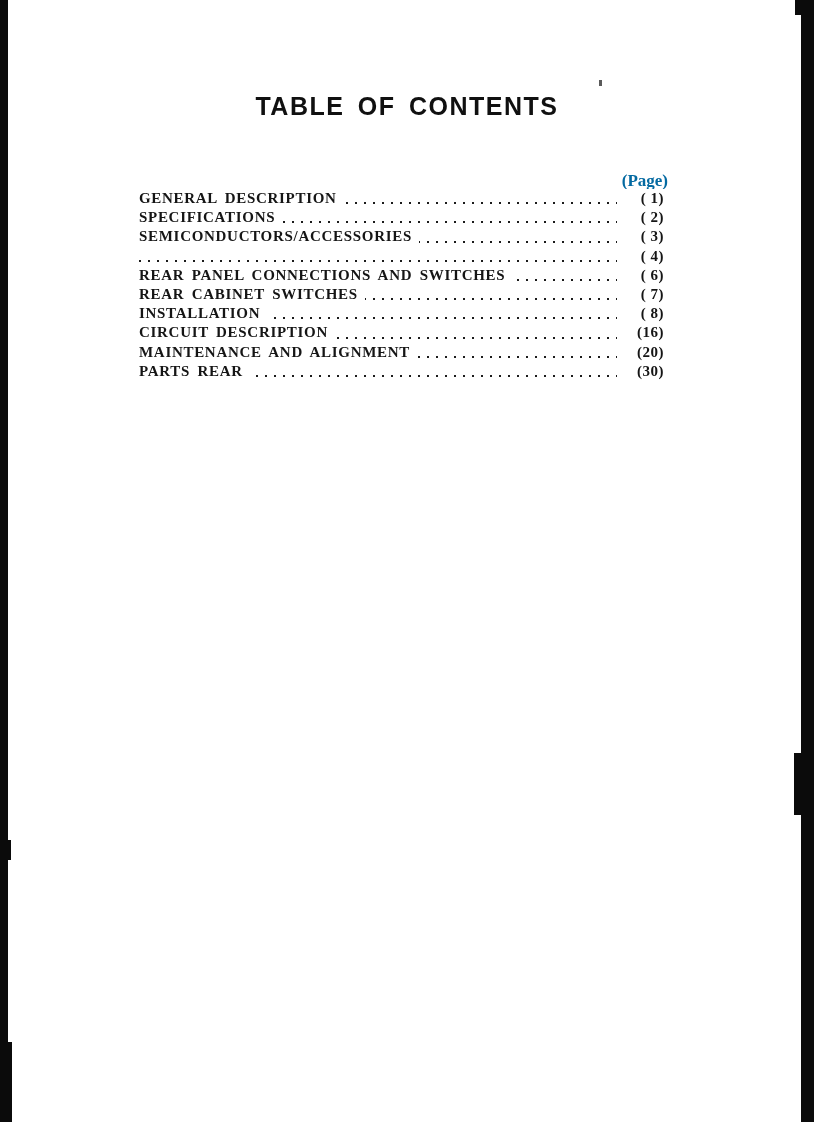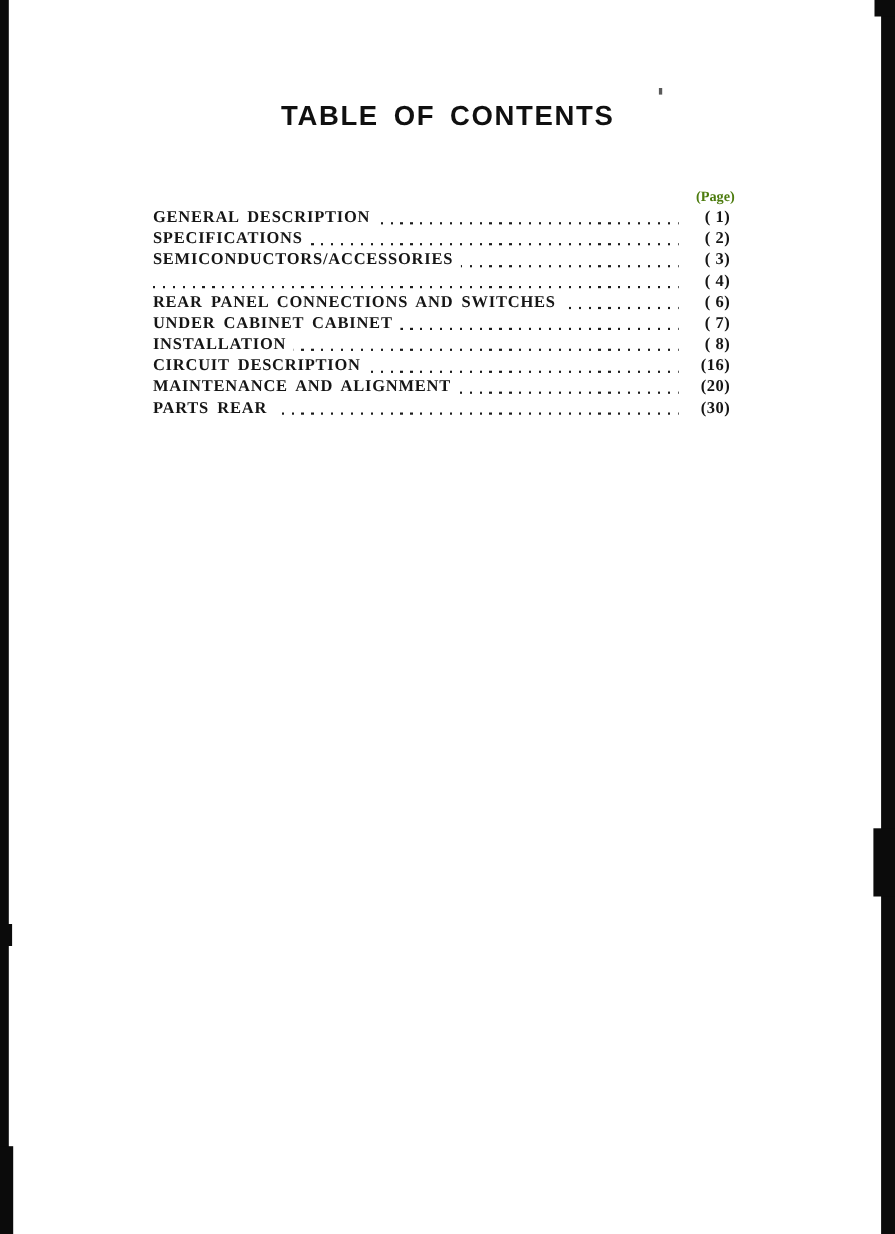--- a/index.html
+++ b/index.html
@@ -40,34 +40,34 @@
     font-size: 25px;
     letter-spacing: 1.5px;
     word-spacing: 5px;
     color: #101010;
   }
 
   
   .page-col-head {
     position: absolute;
     top: 171px; right: 146px;
-    font-size: 13px;
+    font-size: 17px;
     font-weight: bold;
-    color: #4d7c0f;
+    color: #0369a1;
   }
 
   
   .toc {
     position: absolute;
     left: 139px; top: 189px;
     width: 529px;
   }
   .toc-row {
     display: flex;
-    align-items: flex-end;
+    align-items: center;
     height: 19.2px;
     line-height: 19.2px;
     
     background-image: repeating-linear-gradient(to right, #1b1b1b 0 2px, transparent 2px 9px);
     background-size: 100% 2px;
     background-repeat: no-repeat;
     background-position: left calc(100% - 4px);
   }
   .toc-label {
     background: #ffffff;
@@ -134,21 +134,21 @@
         <span class="toc-page">( 4)</span>
       </div>
 
       <div class="toc-row">
         <span class="toc-label">REAR PANEL CONNECTIONS AND SWITCHES</span>
         <span class="toc-fill"></span>
         <span class="toc-page">( 6)</span>
       </div>
 
       <div class="toc-row">
-        <span class="toc-label">UNDER CABINET CABINET</span>
+        <span class="toc-label">REAR CABINET SWITCHES</span>
         <span class="toc-fill"></span>
         <span class="toc-page">( 7)</span>
       </div>
 
       <div class="toc-row">
         <span class="toc-label">INSTALLATION</span>
         <span class="toc-fill"></span>
         <span class="toc-page">( 8)</span>
       </div>
 

